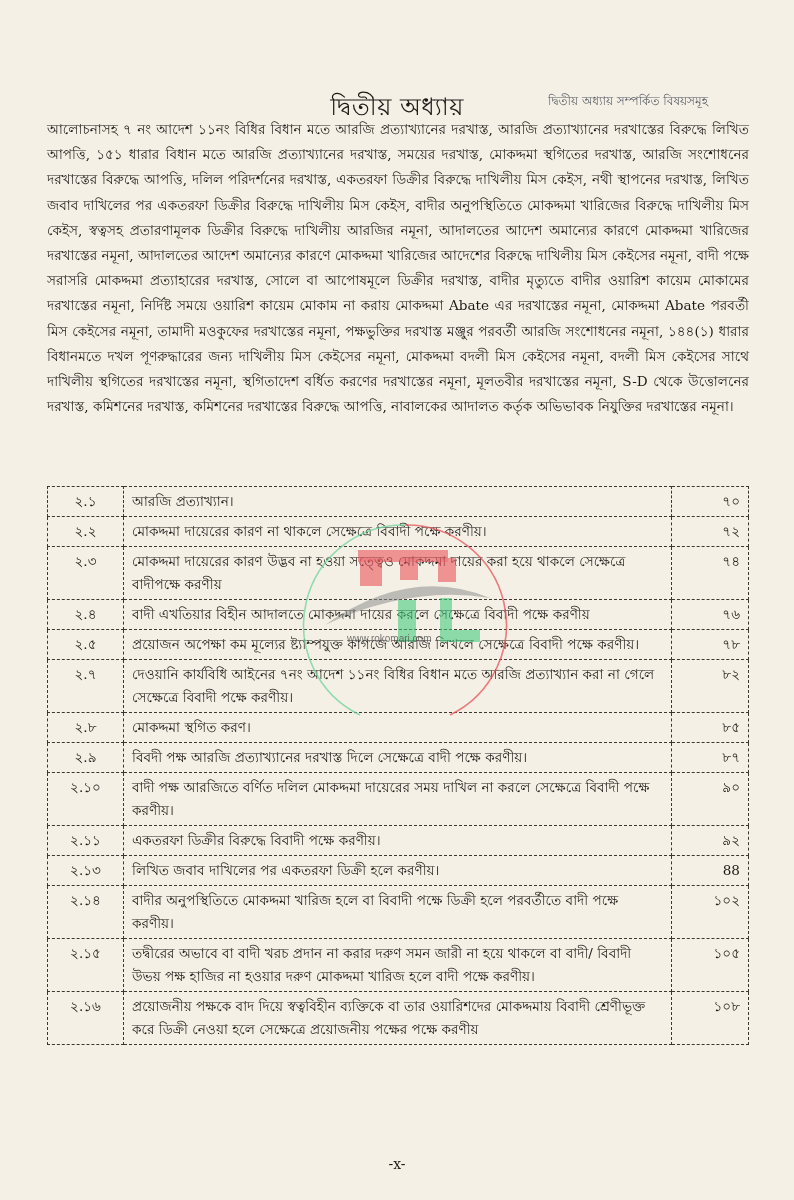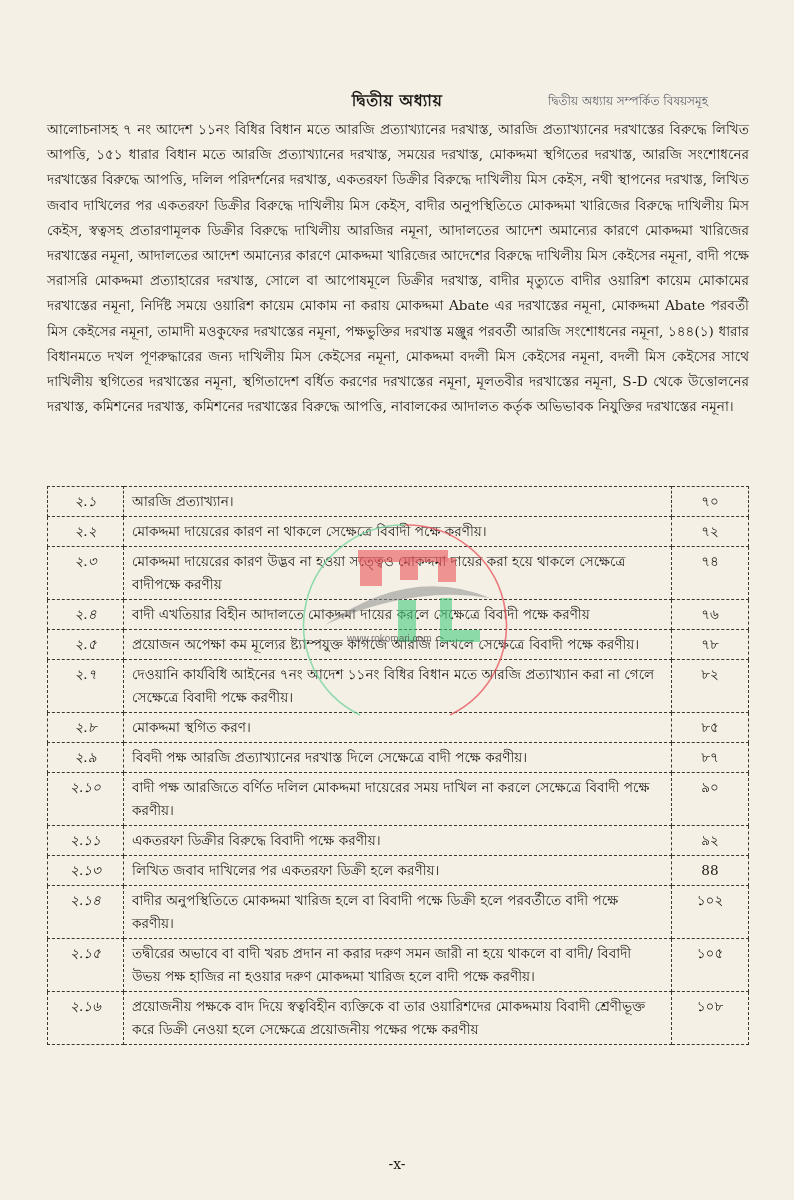--- a/index.html
+++ b/index.html
@@ -10,36 +10,36 @@
     font-family:"DejaVu Serif","Liberation Serif",serif;
     color:#1c1a17;
   }
   .page { position:absolute; left:0; top:0; width:794px; height:1200px; }
   .bleed {
     position:absolute; left:548px; top:92px; width:200px; height:16px;
     color:#0f172a; font-size:12px; opacity:.7; white-space:nowrap; overflow:hidden;
   }
   .title {
     position:absolute; left:0; width:794px; top:88px;
-    text-align:center; font-size:16px; font-weight:bold; letter-spacing:.5px;
+    text-align:center; font-size:24px; font-weight:normal; letter-spacing:.5px;
   }
   .intro {
     position:absolute; left:47px; width:702px; top:117px;
     font-size:13.6px; line-height:25.2px; text-align:justify;
   }
   .toc {
     position:absolute; left:47px; top:486px; width:702px;
     border-collapse:collapse; font-size:13.6px;
   }
   .toc td {
     border:1px dashed #3a3631;
     vertical-align:top; padding:3px 8px; line-height:23px;
   }
-  .toc td.num { width:59px; text-align:center;font-style:italic; }
-  .toc td.pg { width:60px; text-align:center; }
+  .toc td.num { width:59px; text-align:center; }
+  .toc td.pg { width:60px; text-align:right; }
   .footer {
     position:absolute; left:0; width:794px; top:1156px;
     text-align:center; font-size:14px;
   }
   .watermark {
     position:absolute; left:300px; top:520px; width:210px; height:210px;
     pointer-events:none; opacity:.75;
   }
   .wm-text {
     position:absolute; left:347px; top:633px; font-size:10px; color:#555;

